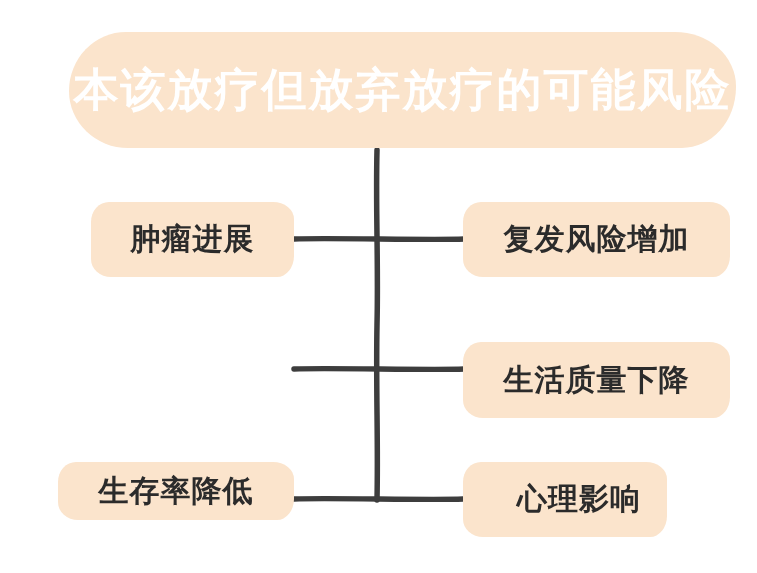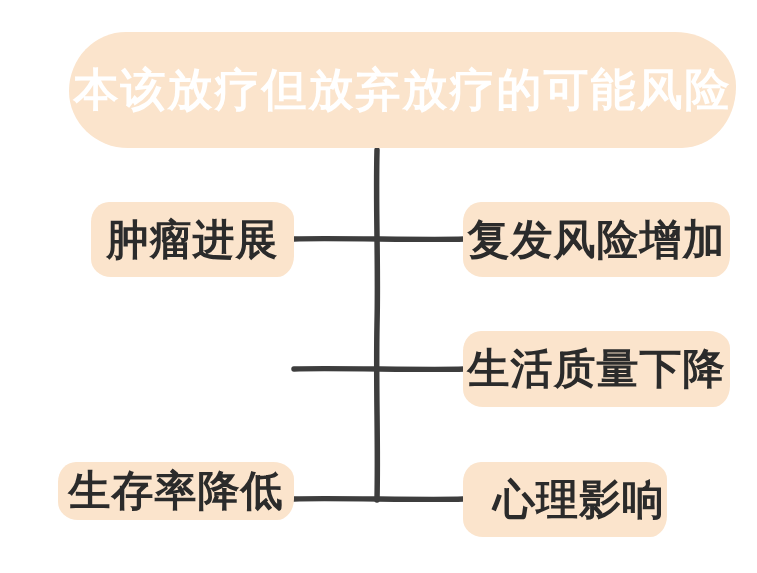--- a/index.html
+++ b/index.html
@@ -26,40 +26,40 @@
     stroke-linecap:round;
   }
   .node{
     position:absolute;
     background:var(--box-fill);
     display:flex;
     align-items:center;
     justify-content:center;
     color:var(--box-text);
     font-weight:bold;
-    font-size:42px;
+    font-size:30px;
     letter-spacing:1px;
     white-space:nowrap;
   }
   .title-node{
     left:45px;top:32px;width:667px;height:116px;
     border-radius:58px 62px 55px 60px / 60px 55px 62px 58px;
     color:var(--title-text);
     font-size:45px;
     letter-spacing:2px;
     margin-left:24px;
   }
   .small{
     border-radius:18px 21px 17px 20px / 20px 17px 21px 18px;
   }
   .node-l1{left:91px;top:202px;width:203px;height:75px;}
   .node-l2{left:91px;top:331px;width:203px;height:76px;}
   .node-l3{left:58px;top:462px;width:236px;height:58px;}
   .node-r1{left:463px;top:202px;width:267px;height:75px;}
-  .node-r2{left:463px;top:331px;width:267px;height:76px;}
+  .node-r2{left:463px;top:342px;width:267px;height:76px;}
   .node-r3{left:463px;top:462px;width:204px;height:75px;padding-left:28px;}
 </style>
 </head>
 <body>
 
 <div class="canvas">
 
   <svg class="connectors" viewBox="0 0 757 573" xmlns="http://www.w3.org/2000/svg">
     <path class="connector" d="M377 150 C375.5 210 378.5 262 377 325 C375.8 390 378.3 442 377 500"></path>
     <path class="connector" d="M294 239 C330 237.5 430 240.5 464 239"></path>

